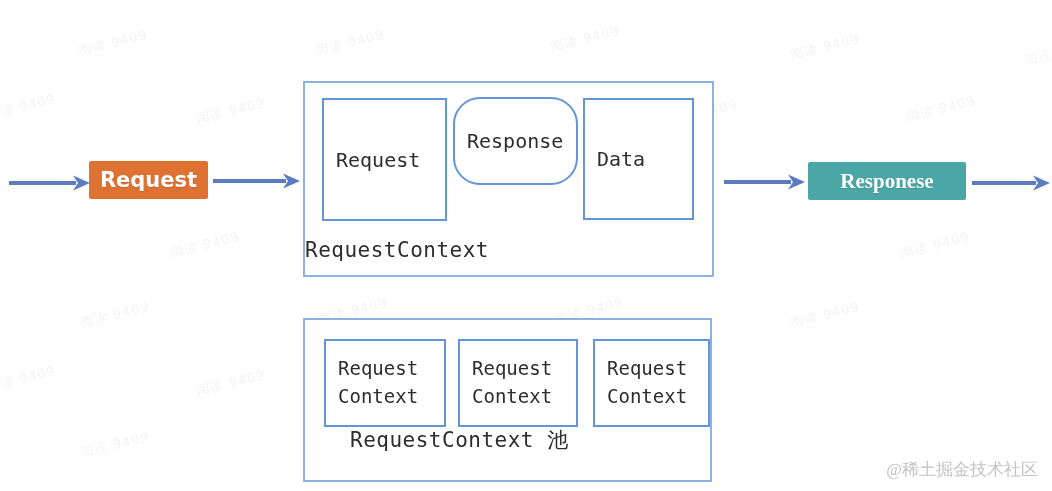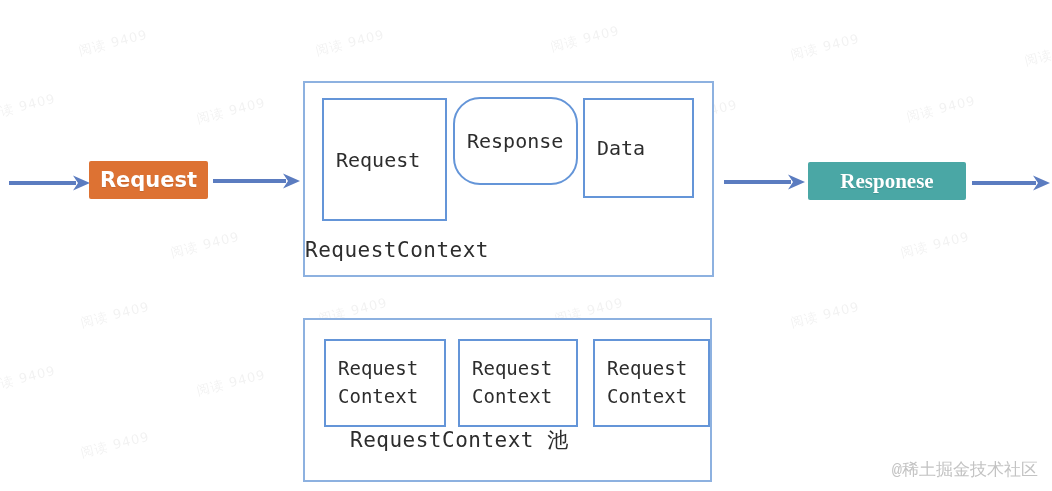--- a/index.html
+++ b/index.html
@@ -33,35 +33,35 @@
   .outer-top{left:303px;top:81px;width:411px;height:196px;}
   .outer-bottom{left:303px;top:318px;width:409px;height:164px;}
   
   .inner-box{
     position:absolute;border:2px solid #6495d8;box-sizing:border-box;
     display:flex;align-items:center;background:#fff;
     font-size:20px;color:#2d2d2d;padding-left:12px;
   }
   .i1{left:17px;top:15px;width:125px;height:123px;}
   .i2{left:148px;top:14px;width:125px;height:88px;border-radius:27px;}
-  .i3{left:278px;top:15px;width:111px;height:100px;}
+  .i3{left:278px;top:15px;width:111px;height:122px;}
   .p1{left:19px;top:19px;width:122px;height:88px;}
   .p2{left:153px;top:19px;width:120px;height:88px;}
   .p3{left:288px;top:19px;width:117px;height:88px;}
   .two-line{flex-direction:column;align-items:flex-start;justify-content:center;
     font-size:19px;line-height:1.45;}
   .box-caption{
     position:absolute;left:0;right:0;bottom:13px;text-align:left;
     font-size:21px;color:#2d2d2d;letter-spacing:0.5px;
   }
   .outer-bottom .box-caption{bottom:26px;margin-left:45px;}
   
   .credit{
     position:absolute;right:14px;bottom:10px;color:#c3c3c3;font-size:17px;
-    font-family:Liberation Mono, monospace;
+    font-family:Liberation Serif, serif;
   }
 </style>
 </head>
 <body>
 
 <div id="stage">
 
   <span class="wm" style="left:78px;top:34px">阅读 9409</span>
   <span class="wm" style="left:315px;top:34px">阅读 9409</span>
   <span class="wm" style="left:550px;top:30px">阅读 9409</span>

